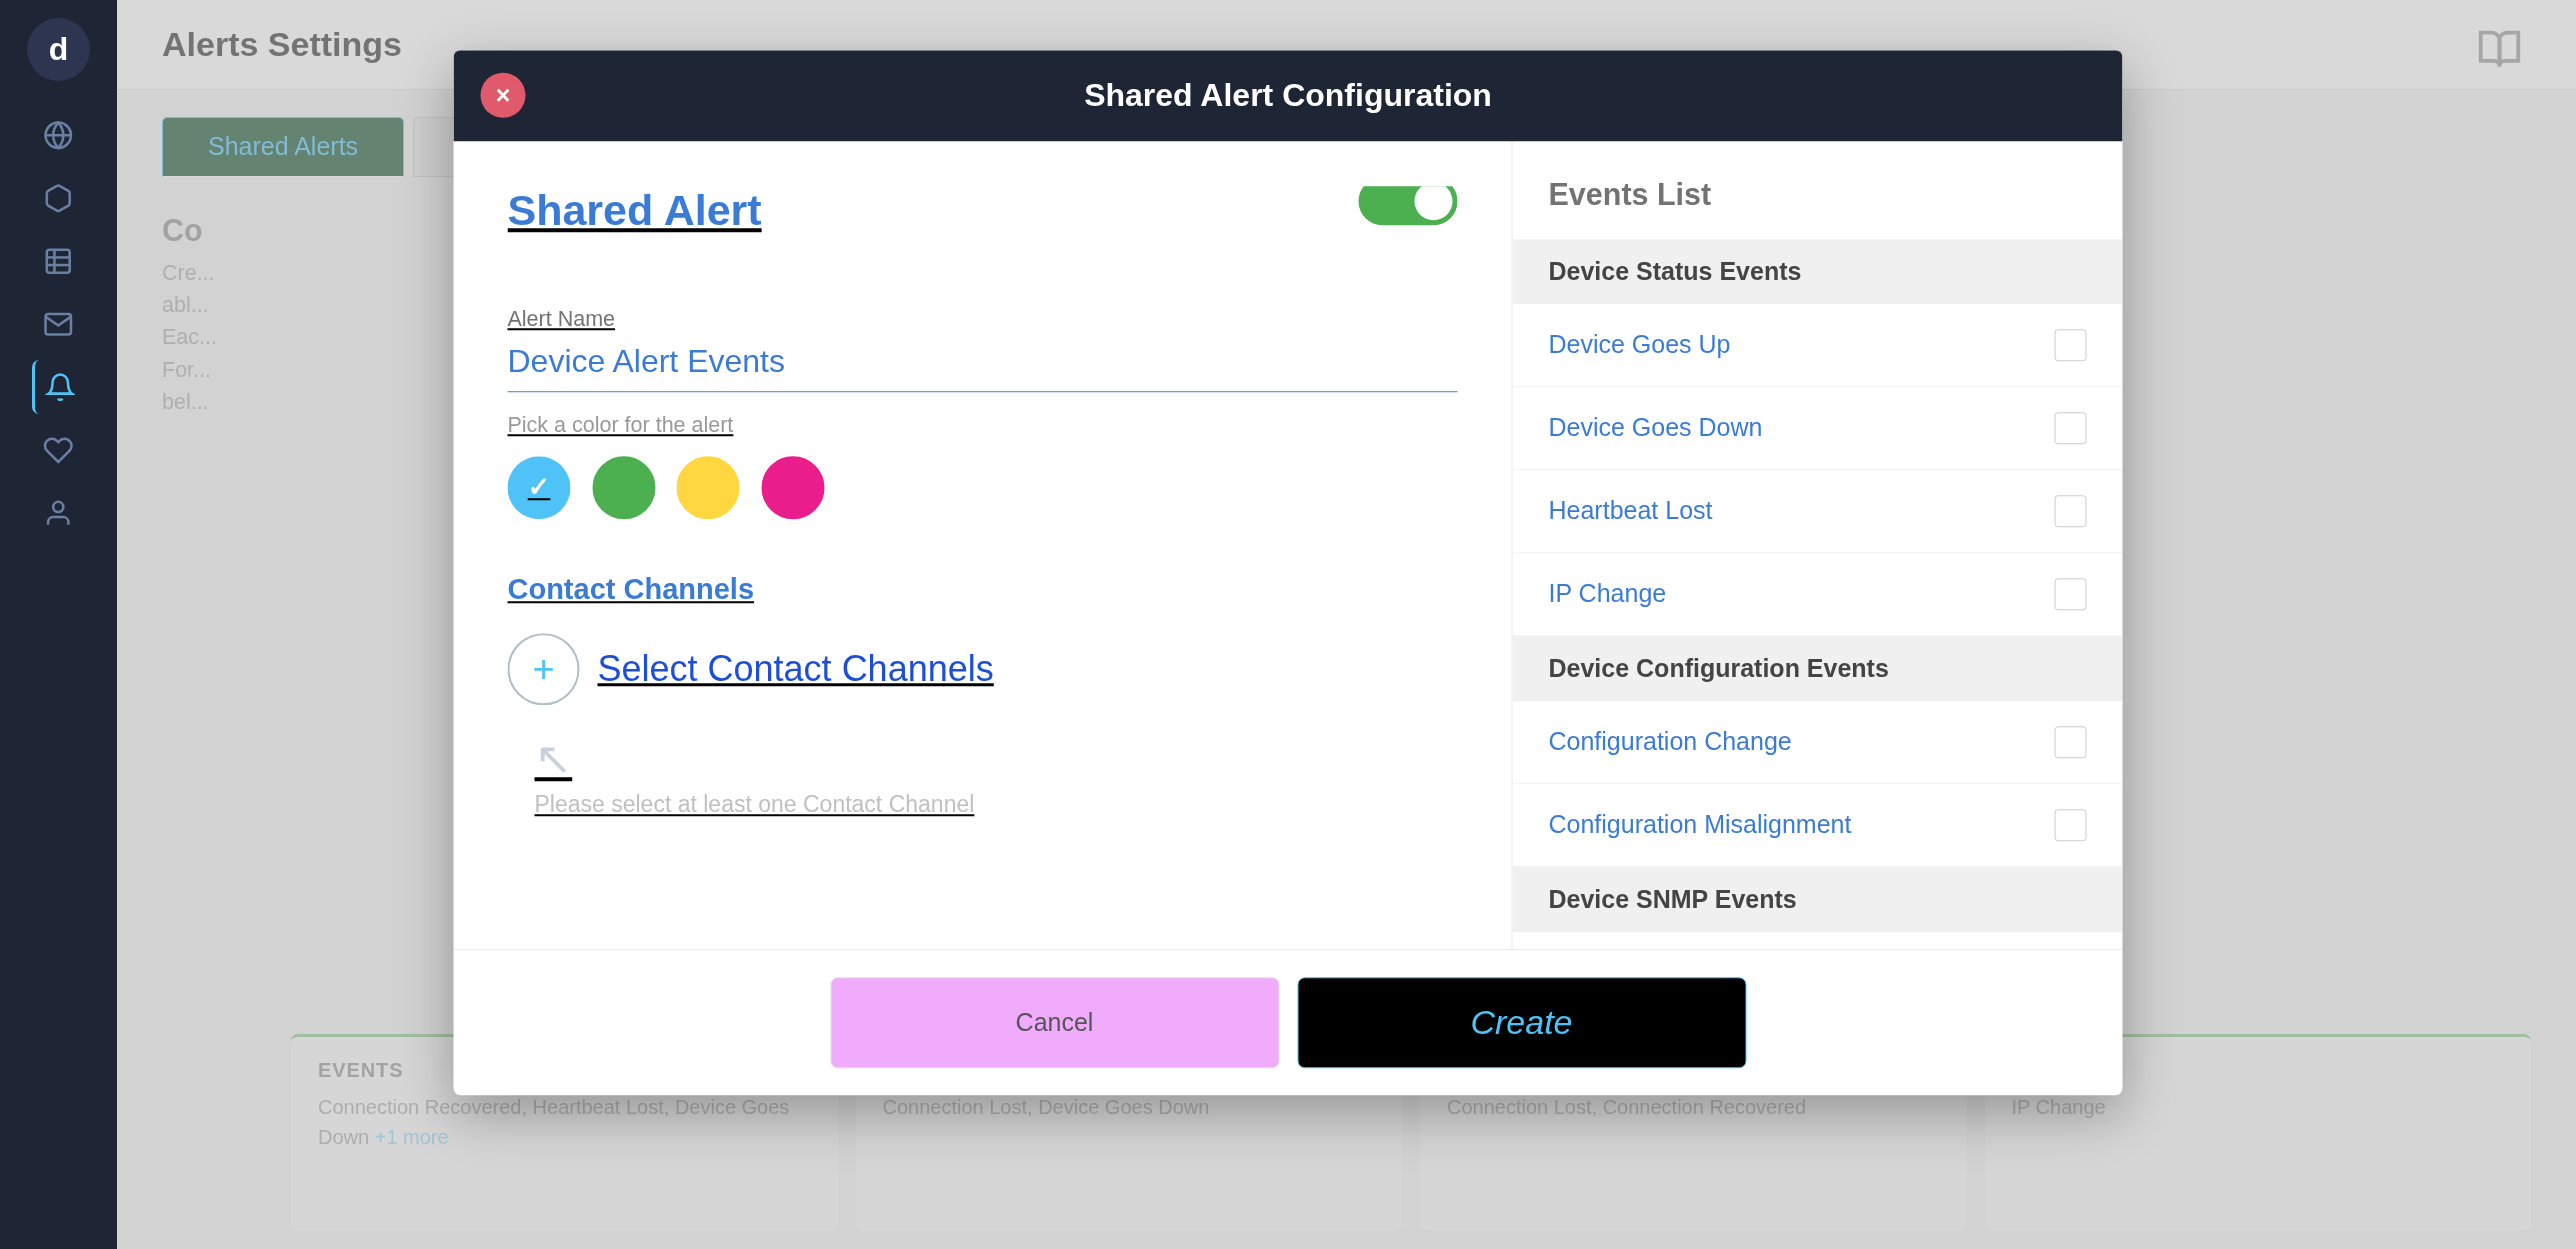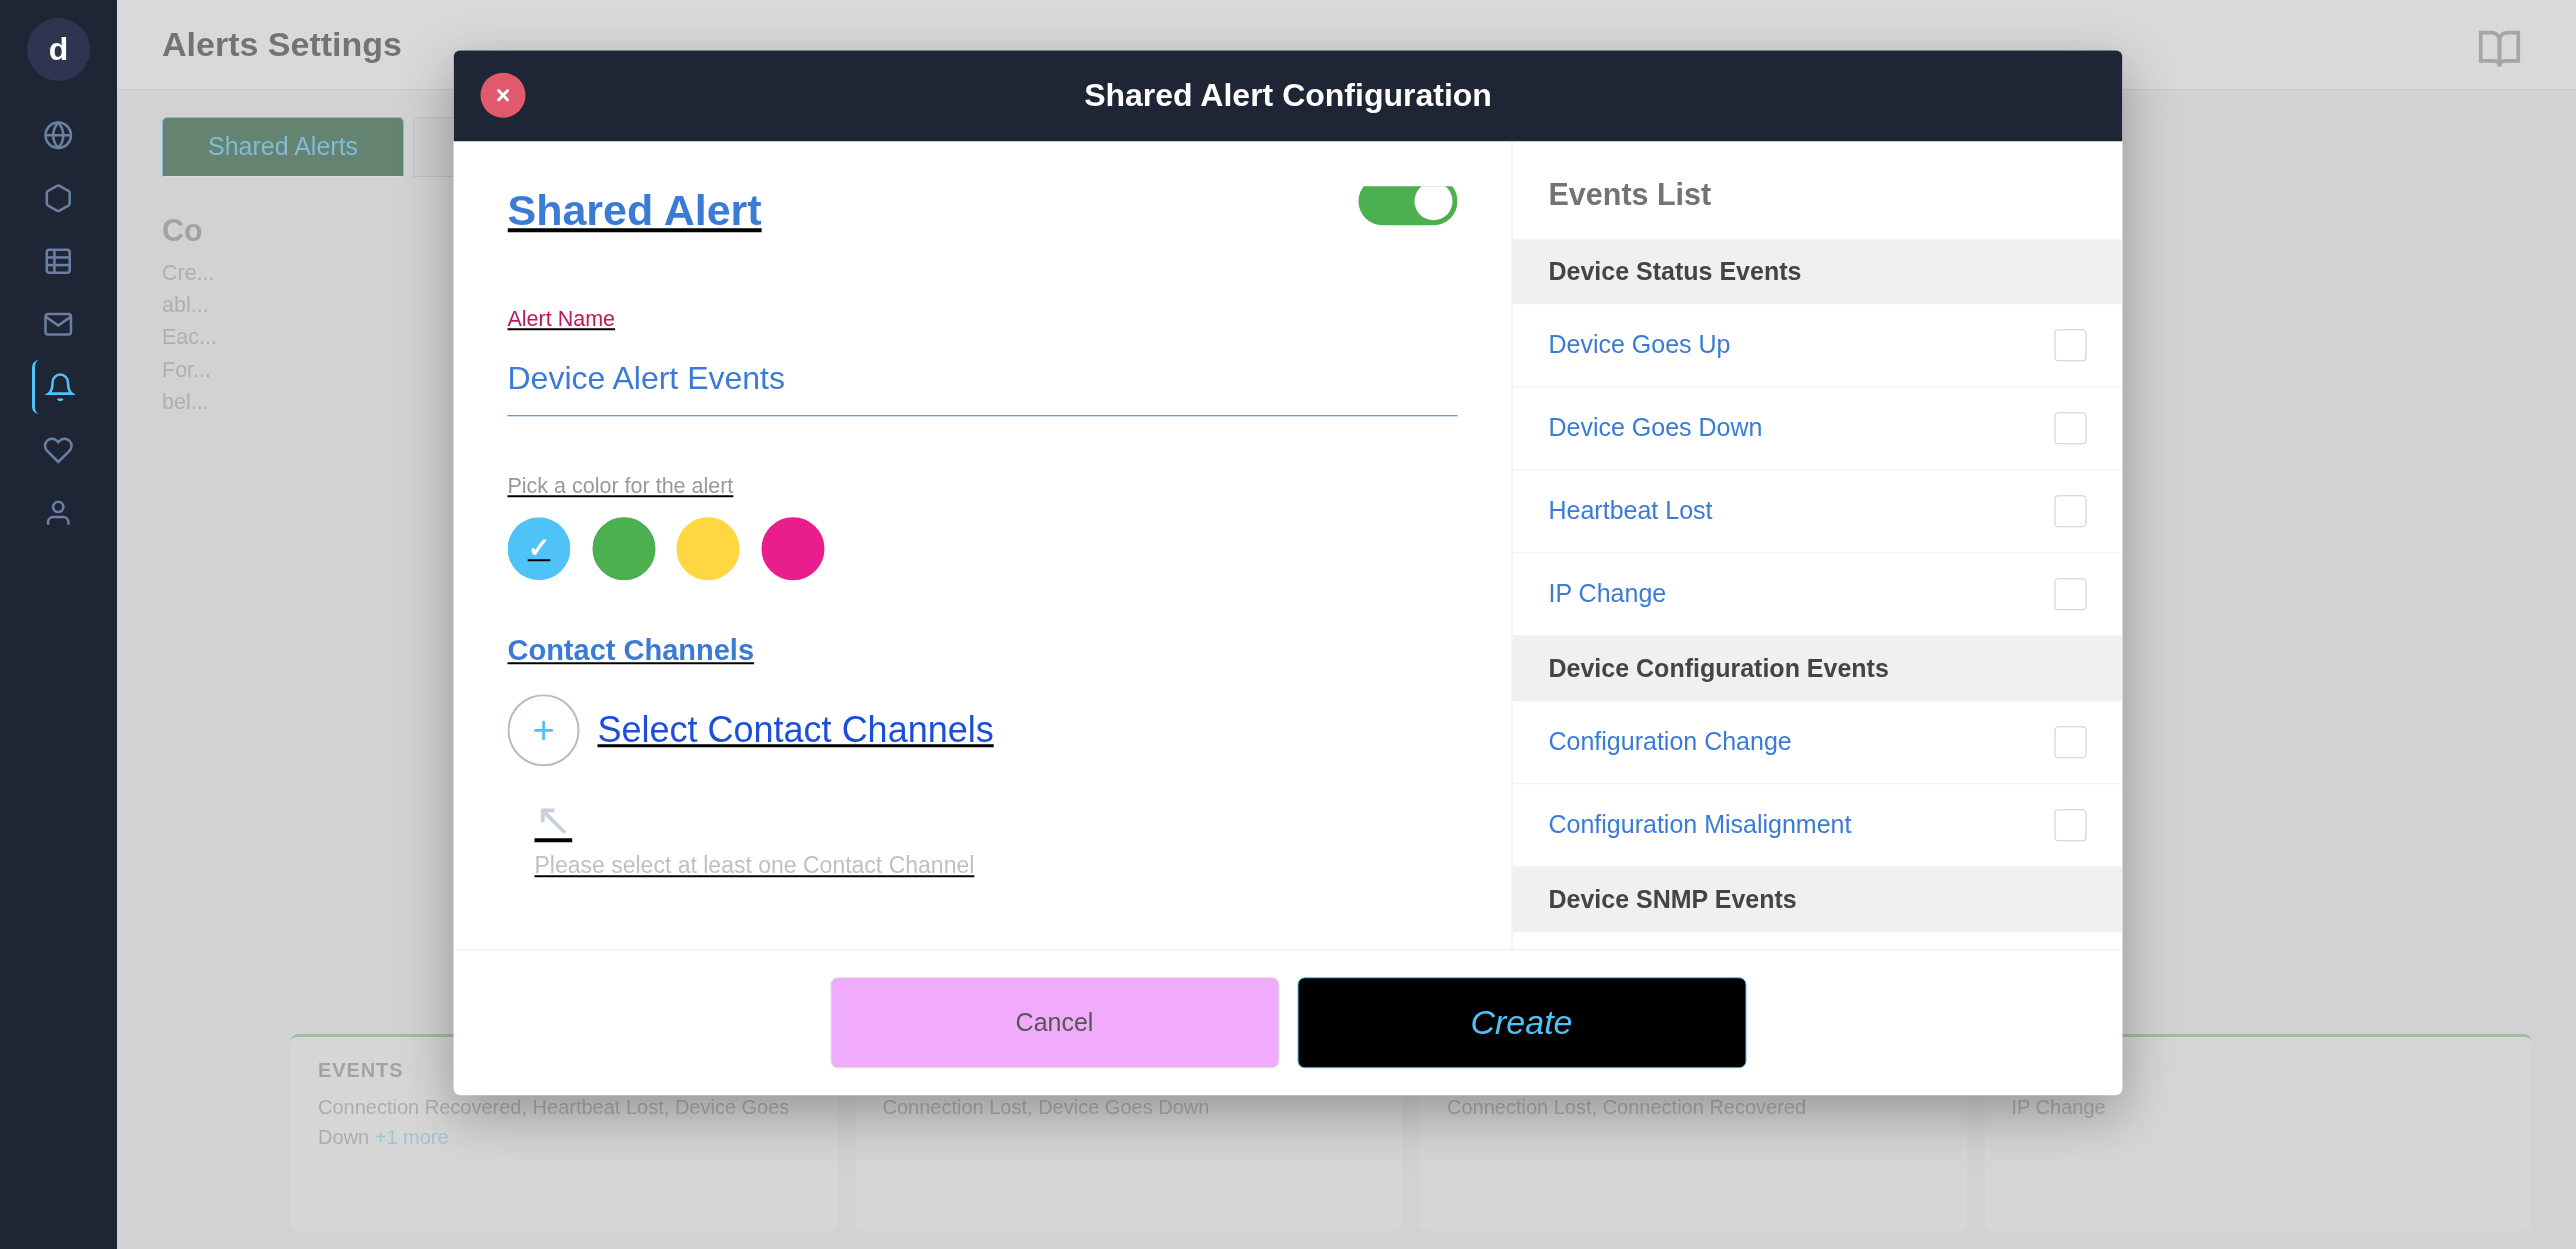--- a/index.html
+++ b/index.html
@@ -233,33 +233,33 @@
       right: 5.4px;
       top: 5.4px;
       width: 38px;
       height: 38px;
       background: #fff;
       border-radius: 50%;
     }
 
     .form-label {
       font-size: 21.5px;
-      color: #be185d;
-      margin-bottom: 28px;
+      color: #737373;
+      margin-bottom: 11px;
     }
     .form-input {
       width: 100%;
       border: none;
       border-bottom: 1.8px solid #3a7bd5;
       font-size: 32px;
       color: #3a7bd5;
-      padding-bottom: 18px;
+      padding-bottom: 11px;
       outline: none;
       background: transparent;
-      margin-bottom: 58px;
+      margin-bottom: 21px;
     }
 
     .color-label {
       font-size: 21.5px;
       color: #999;
       margin-bottom: 18px;
     }
     .color-options {
       display: flex;
       gap: 21.5px;

